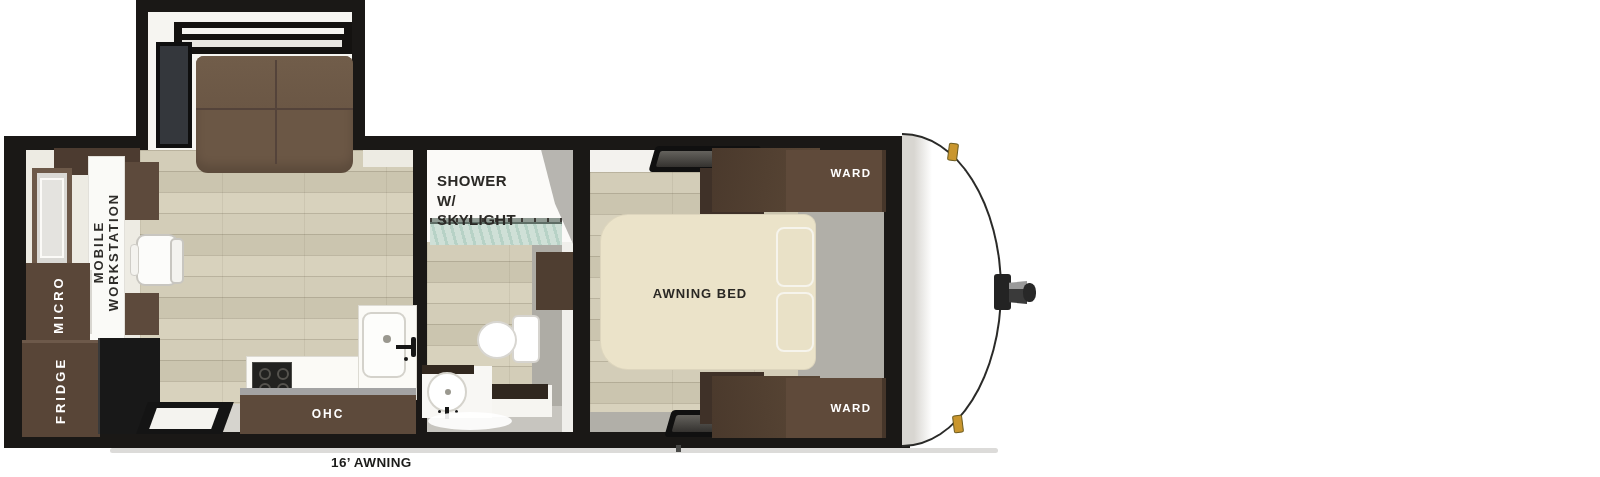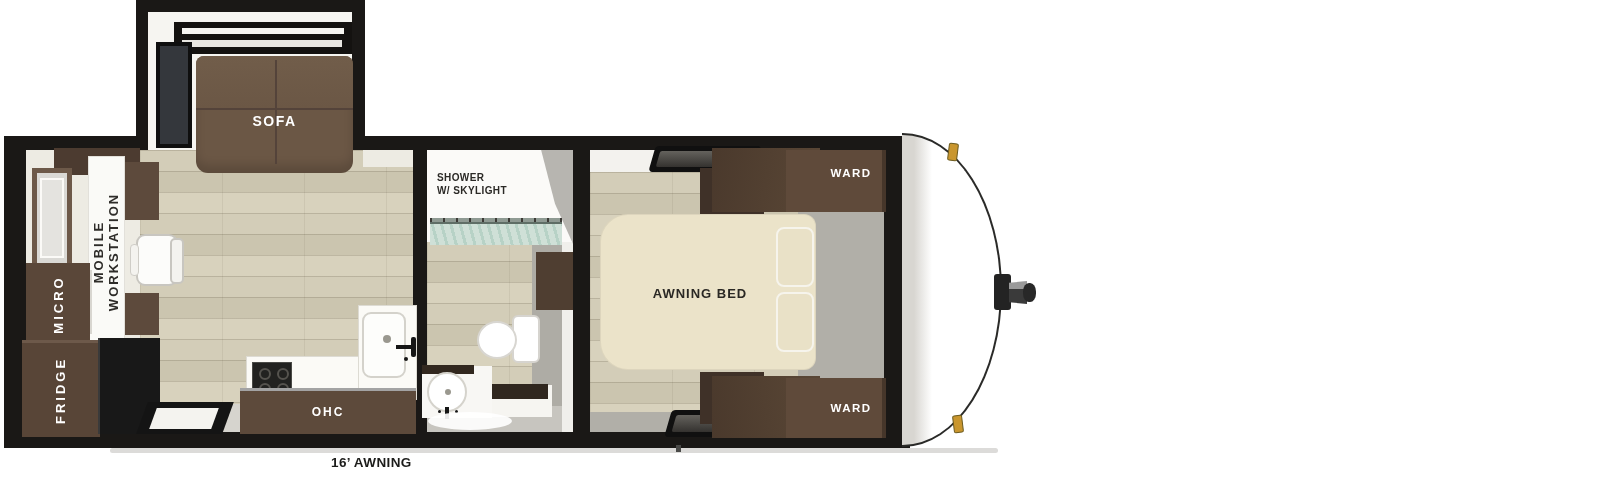--- a/index.html
+++ b/index.html
@@ -92,42 +92,41 @@
 
   <div class="abs" style="left:128px;top:228px;width:54px;height:62px;">
     <div class="abs" style="left:8px;top:6px;width:38px;height:48px;background:#fcfcfa;border:2px solid #c8c6c0;border-radius:9px;"></div>
     <div class="abs" style="left:42px;top:10px;width:10px;height:42px;background:#f4f3ef;border:2px solid #c8c6c0;border-radius:5px;"></div>
     <div class="abs" style="left:2px;top:16px;width:7px;height:30px;background:#f4f3ef;border:1px solid #cfcdc7;border-radius:4px;"></div>
   </div>
 
   <div class="abs" style="left:196px;top:56px;width:157px;height:117px;background:#6b5745;border-radius:8px 8px 12px 12px;box-shadow:inset 0 -8px 10px rgba(0,0,0,.14);">
     <div class="abs" style="left:0;top:0;width:100%;height:46%;border-bottom:2px solid #54433a;box-sizing:border-box;border-radius:8px 8px 0 0;background:linear-gradient(180deg,#715d4a,#6b5745);"></div>
     <div class="abs" style="left:50%;top:4px;width:2px;height:104px;background:#54433a;"></div>
-    <div class="abs lbl white-t" style="left:0;top:55px;width:100%;height:20px;font-size:14px;letter-spacing:1.5px;">SOFA</div>
   </div>
 
   <div class="abs" style="left:246px;top:356px;width:171px;height:44px;background:#fbfaf6;border:1px solid #dddbd3;box-sizing:border-box;"></div>
   <div class="abs" style="left:358px;top:305px;width:59px;height:95px;background:#fbfaf6;border:1px solid #dddbd3;box-sizing:border-box;"></div>
   <div class="abs" style="left:252px;top:362px;width:40px;height:34px;background:#222220;border:1px solid #4a4a46;box-sizing:border-box;">
     <div class="abs" style="left:6px;top:5px;width:8px;height:8px;border-radius:50%;border:2px solid #55534e;"></div>
     <div class="abs" style="left:24px;top:5px;width:8px;height:8px;border-radius:50%;border:2px solid #55534e;"></div>
     <div class="abs" style="left:6px;top:20px;width:8px;height:8px;border-radius:50%;border:2px solid #55534e;"></div>
     <div class="abs" style="left:24px;top:20px;width:8px;height:8px;border-radius:50%;border:2px solid #55534e;"></div>
   </div>
   <div class="abs" style="left:362px;top:312px;width:44px;height:66px;background:#fdfdfb;border:2px solid #d4d2cb;border-radius:9px;box-sizing:border-box;">
     <div class="abs" style="left:19px;top:21px;width:8px;height:8px;border-radius:50%;background:#9a988f;"></div>
   </div>
   <div class="abs" style="left:396px;top:345px;width:20px;height:4px;background:#161616;"></div>
   <div class="abs" style="left:411px;top:337px;width:5px;height:20px;background:#161616;border-radius:2px;"></div>
   <div class="abs" style="left:404px;top:357px;width:4px;height:4px;background:#161616;border-radius:50%;"></div>
 
   <div class="abs" style="left:142px;top:402px;width:86px;height:32px;background:#141414;transform:skewX(-20deg);"></div>
   <div class="abs" style="left:153px;top:408px;width:62px;height:21px;background:#f4f3ef;transform:skewX(-20deg);"></div>
 
-  <div class="abs lbl white-t" style="left:240px;top:388px;width:176px;height:46px;background:#5d4a3b;border-top:3px solid #a3a3a3;box-sizing:border-box;">
+  <div class="abs lbl white-t" style="left:240px;top:388px;width:176px;height:46px;background:#5d4a3b;border-top:7px solid #a3a3a3;box-sizing:border-box;">
     <span style="font-size:12px;letter-spacing:2px;color:#fff;">OHC</span>
   </div>
 
   <div class="abs" style="left:536px;top:252px;width:37px;height:58px;background:#4f3e31;"></div>
   <div class="abs" style="left:512px;top:315px;width:28px;height:48px;background:#ffffff;border:2px solid #d6d4cf;border-radius:6px;box-sizing:border-box;"></div>
   <div class="abs" style="left:477px;top:321px;width:40px;height:38px;background:#ffffff;border:2px solid #d8d6d1;border-radius:50%;box-sizing:border-box;"></div>
   <div class="abs" style="left:470px;top:385px;width:82px;height:32px;background:#f6f5f1;"></div>
   <div class="abs" style="left:472px;top:384px;width:76px;height:15px;background:#30271f;"></div>
   <div class="abs" style="left:422px;top:366px;width:70px;height:52px;background:#f8f7f4;"></div>
   <div class="abs" style="left:422px;top:365px;width:52px;height:9px;background:#32281f;"></div>
@@ -154,21 +153,21 @@
   <div class="abs" style="left:700px;top:372px;width:64px;height:52px;background:#3f3128;"></div>
   <div class="abs" style="left:712px;top:376px;width:108px;height:62px;background:linear-gradient(80deg,#4a392c,#5a4736);"></div>
   <div class="abs" style="left:786px;top:378px;width:100px;height:60px;background:#5f4a3a;border-right:4px solid #46362a;box-sizing:border-box;"></div>
   <div class="abs lbl white-t" style="left:822px;top:402px;width:58px;height:14px;font-size:11.5px;letter-spacing:1.5px;">WARD</div>
 
   <div class="abs" style="left:600px;top:214px;width:216px;height:156px;background:#ebe3c9;border-radius:28px 12px 12px 28px;box-shadow:inset 0 0 0 1px rgba(0,0,0,.06);"></div>
   <div class="abs" style="left:776px;top:227px;width:38px;height:60px;background:#e9e1c7;border:2px solid #f6f4ec;border-radius:8px;box-sizing:border-box;"></div>
   <div class="abs" style="left:776px;top:292px;width:38px;height:60px;background:#e9e1c7;border:2px solid #f6f4ec;border-radius:8px;box-sizing:border-box;"></div>
   <div class="abs lbl" style="left:630px;top:286px;width:140px;height:16px;font-size:13px;letter-spacing:1px;">AWNING BED</div>
 
-  <div class="abs" style="left:437px;top:171px;width:90px;font-size:10px;font-weight:bold;color:#2b2926;line-height:1.3;letter-spacing:.4px;">
+  <div class="abs" style="left:437px;top:171px;width:90px;font-size:15px;font-weight:bold;color:#2b2926;line-height:1.3;letter-spacing:.4px;">
     <div>SHOWER</div>
     <div>W/ SKYLIGHT</div>
   </div>
 
   <div class="abs" style="left:110px;top:448px;width:888px;height:5px;background:#dcdbd9;border-radius:3px;"></div>
   <div class="abs" style="left:676px;top:445px;width:5px;height:7px;background:#4a4a48;"></div>
   <div class="abs" style="left:331px;top:455px;width:100px;font-size:13.5px;font-weight:bold;color:#1c1c1a;letter-spacing:.4px;white-space:nowrap;">16’ AWNING</div>
 
 </div>
 

